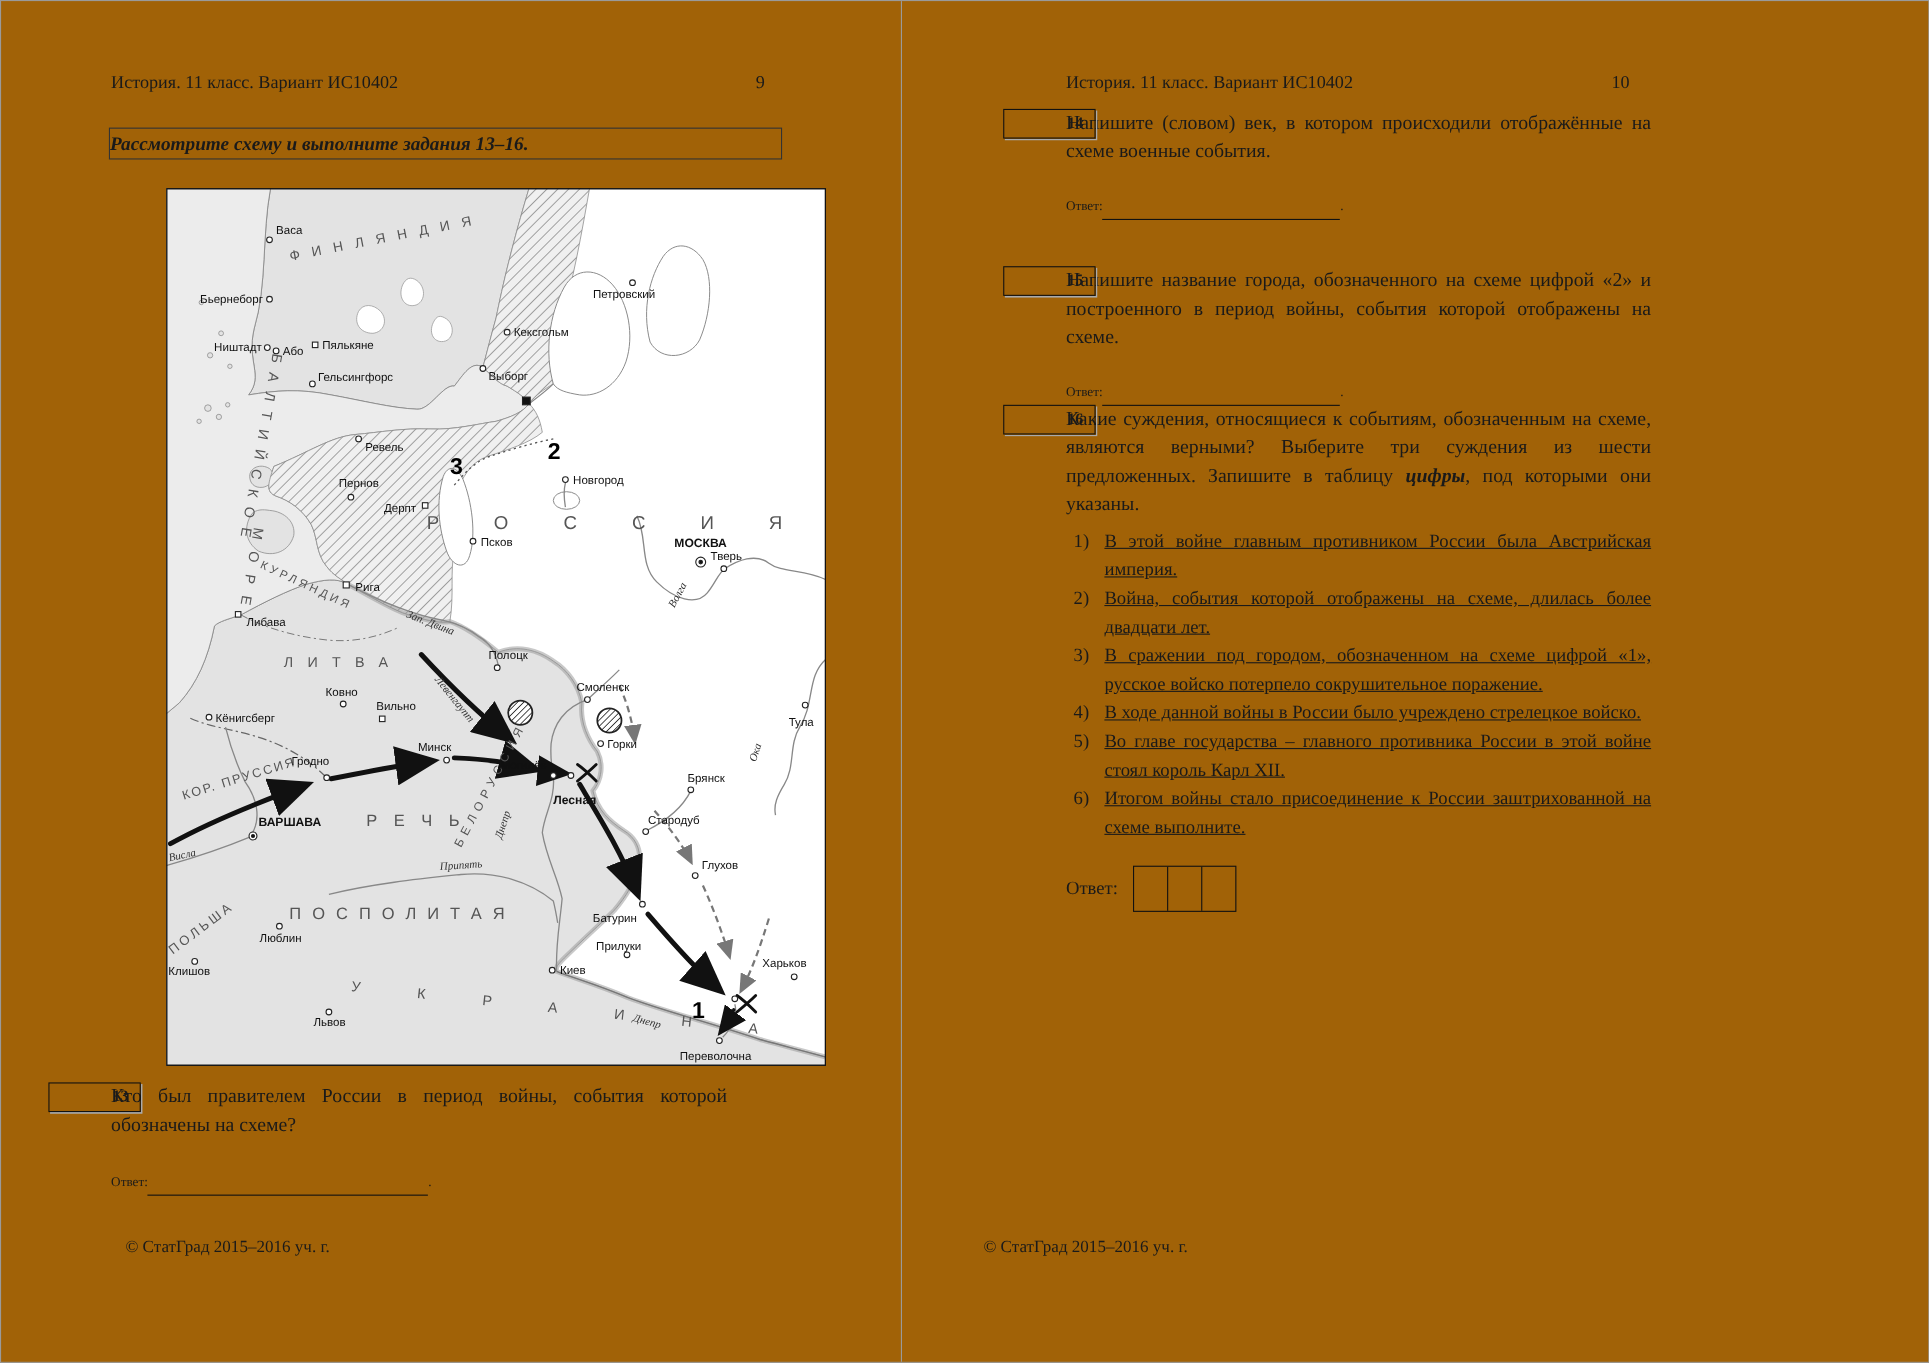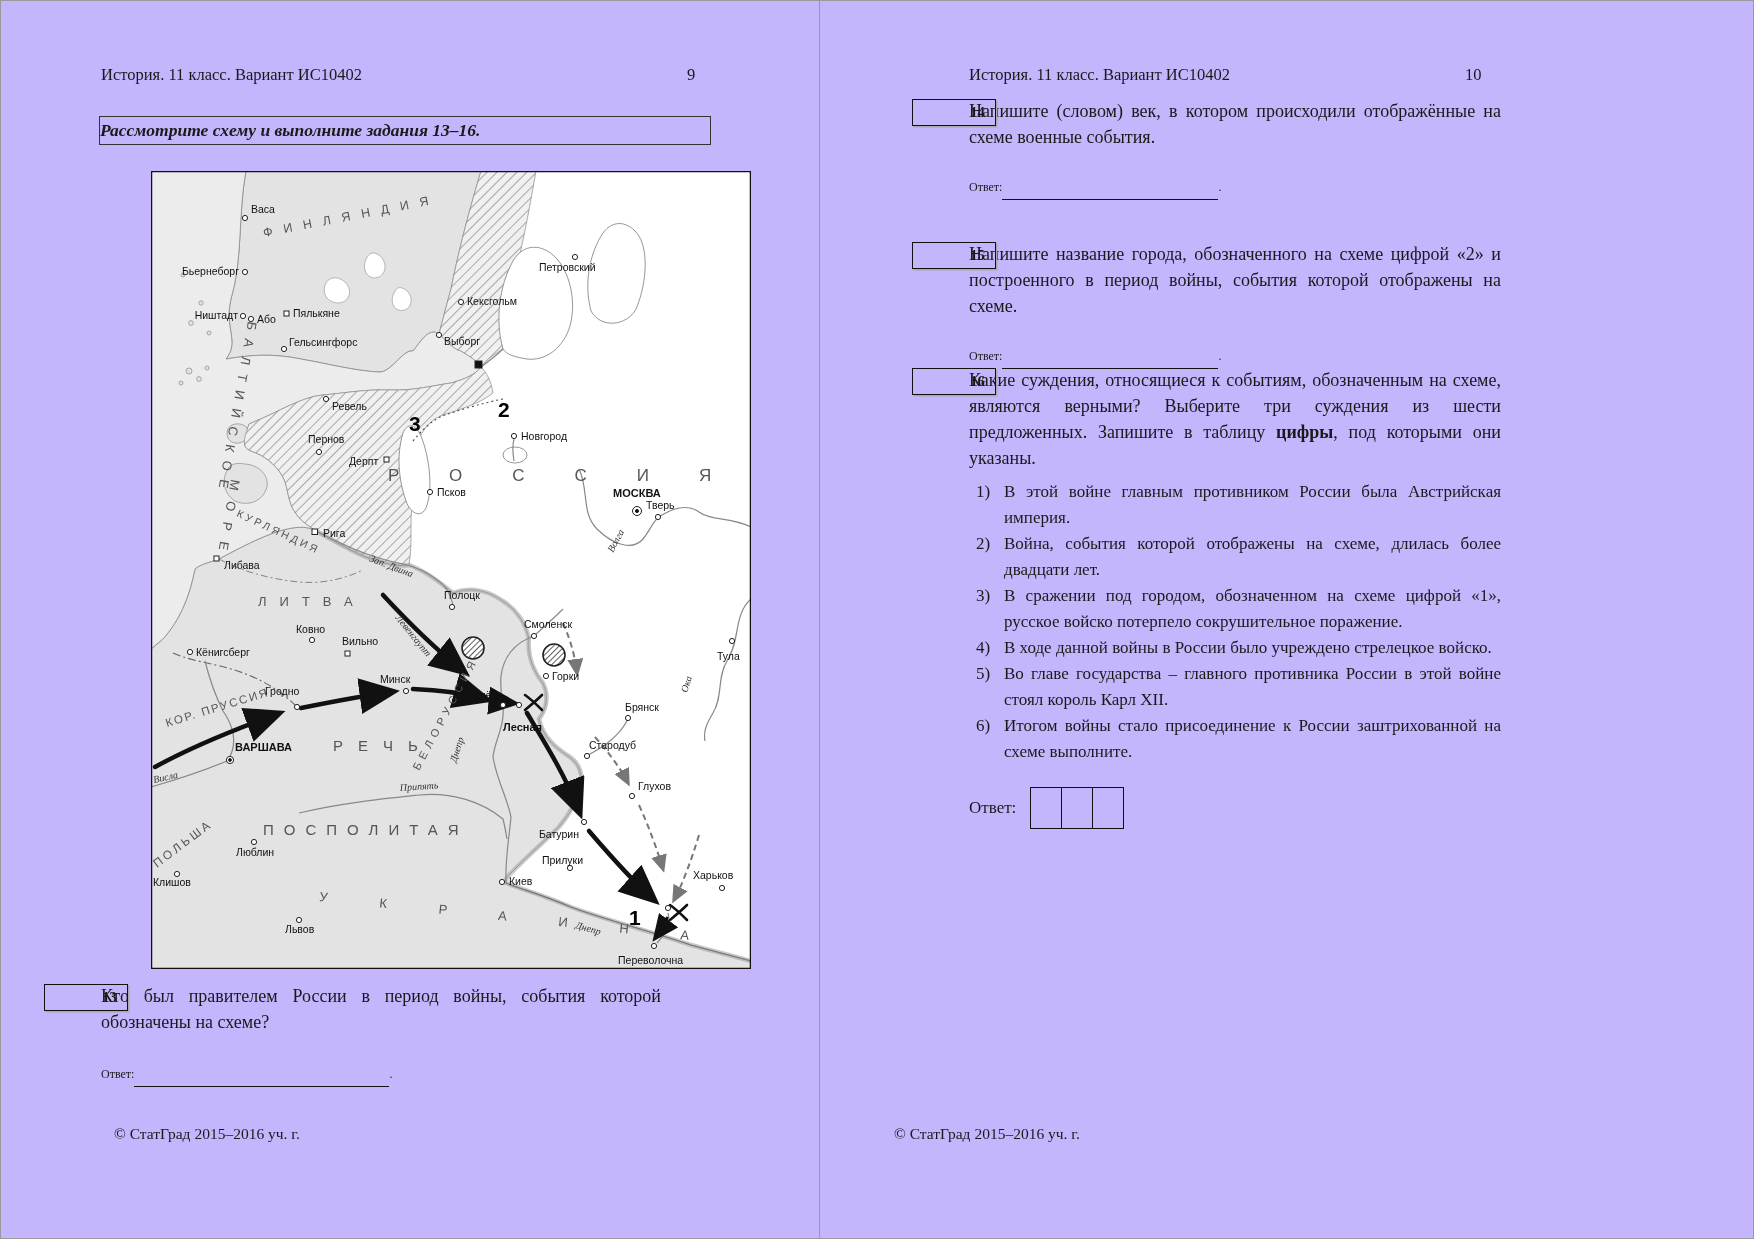--- a/index.html
+++ b/index.html
@@ -1,42 +1,42 @@
 <!DOCTYPE html>
 <html><head>
 <meta charset="utf-8">
 <style>
   html,body{margin:0;padding:0;background:#d8d8d8;}
-  .sheet{position:relative;width:1754px;height:1239px;background:#c4b5fd;
+  .sheet{position:relative;width:1754px;height:1239px;background:#a16207;
          border:1px solid #9a9a9a;box-sizing:border-box;overflow:hidden;
          font-family:"Liberation Serif",serif;color:#1a1a1a;}
   .divider{position:absolute;left:818px;top:0;width:1px;height:1239px;background:#9a9a9a;}
   .hdr{position:absolute;top:64px;font-size:16.5px;}
   .pnum{position:absolute;top:64px;font-size:16.5px;}
   .titlebox{position:absolute;left:98px;top:115px;width:610px;height:27px;
             border:1.4px solid #333;display:flex;align-items:center;justify-content:flex-start;
             font-weight:bold;font-style:italic;font-size:17.5px;}
   .footer{position:absolute;top:1124px;font-size:15.5px;}
 
   .qwrap{position:absolute;}
   .qnum{position:absolute;left:-57px;top:1px;width:35px;height:25px;border:1.5px solid #111;
         box-shadow:1.5px 1.5px 0 0 #aaa;display:flex;align-items:center;justify-content:center;
         font-weight:bold;font-size:14.5px;padding-left:47px;}
   .qtext{font-size:18px;line-height:26px;text-align:justify;text-align-last:left;}
   .ansline{font-size:12px;line-height:26px;}
   .uline{display:inline-block;border-bottom:1px solid #111;height:17px;vertical-align:bottom;}
   .items{margin-top:8px;}
   .item{display:flex;font-size:17px;line-height:26px;}
   .inum{width:21px;flex:0 0 21px;padding-left:7px;}
-  .itext{flex:1;text-align:justify;text-align-last:left;padding-left:7px;}
+  .itext{flex:1;text-align:justify;text-align-last:left;padding-left:7px;text-decoration:underline;}
   .ansrow{display:flex;align-items:center;margin-top:22px;font-size:17px;}
   .cells{display:flex;margin-left:14px;border:1px solid #111;}
   .cell{width:30px;height:40px;border-right:1px solid #111;}
   .cell:last-child{border-right:none;}
-  .bold{font-weight:bold;}
+  .bold{font-weight:bold;font-style:italic;}
 
   
   .ct{font-family:"Liberation Sans",sans-serif;font-size:10.5px;fill:#111;}
   .ctb{font-family:"Liberation Sans",sans-serif;font-size:11px;font-weight:bold;fill:#111;}
   .rg{font-family:"Liberation Sans",sans-serif;fill:#555;}
   .rv{font-family:"Liberation Serif",serif;font-style:italic;font-size:10px;fill:#333;}
   .nm{font-family:"Liberation Sans",sans-serif;font-weight:bold;font-size:21px;fill:#000;}
 </style>
 </head>
 <body>

